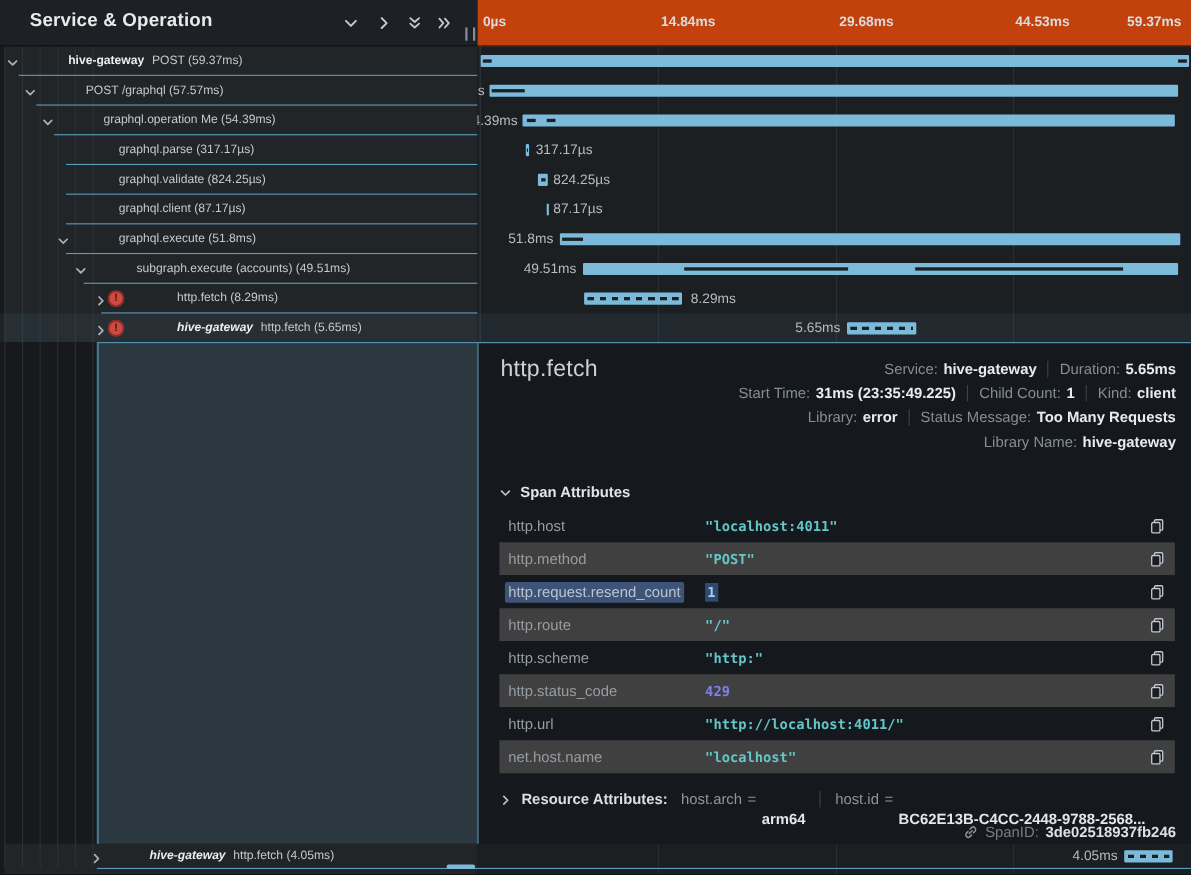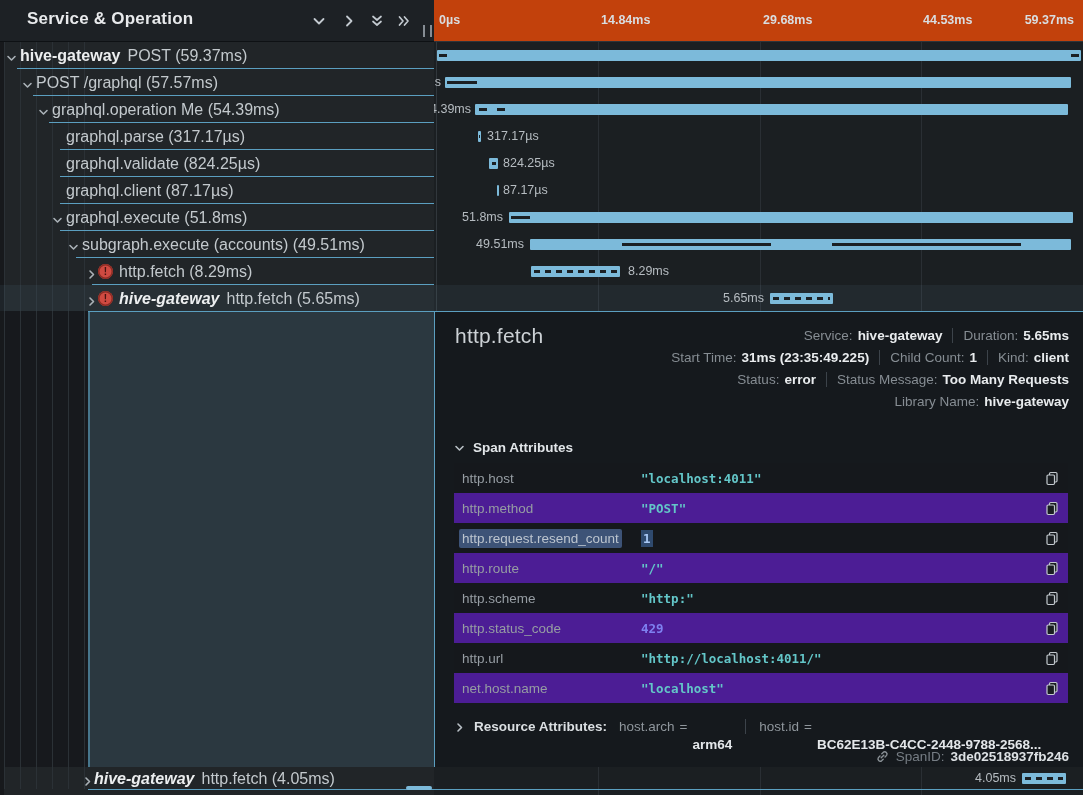--- a/index.html
+++ b/index.html
@@ -29,21 +29,21 @@
   .tl-bg     { left:434px; top:42px; width:649px; height:269px; background:#1b1f22; z-index:1; }
   .tree-bg2  { left:0; top:767px; width:434px; height:28px; background:#212528; z-index:1; }
   .tl-bg2    { left:434px; top:767px; width:649px; height:28px; background:#1b1f22; z-index:1; }
   .left-strip{ left:0; top:42px; width:4px; height:753px; background:#17191c; z-index:2; }
   .guide { width:1px; background:#2b3136; z-index:2; }
   .gridline { width:1px; background:#2a2f34; z-index:2; }
   .panel-edge { left:436px; top:0; width:1px; height:311px; background:#31373c; z-index:2; }
 
   
   .row { left:0; width:1083px; height:27px; z-index:3; }
-  .row .cell { position:absolute; top:0; height:27px; white-space:nowrap; line-height:27px; font-size:16px; color:#c3c9cd; }
+  .row .cell { position:absolute; top:0; height:27px; white-space:nowrap; line-height:27px; font-size:11px; color:#c3c9cd;margin-left:42px; }
   .svc { font-weight:700; color:#eceeef; }
   .svc.ital { font-style:italic; }
   .cell .svc { margin-right:7px; }
   .chev { position:absolute; top:8px; width:11px; height:11px; color:#aab1b7; cursor:pointer; z-index:4; }
   .rowline { position:absolute; bottom:0; height:1px; background:#5b9fc0; z-index:4; }
   .sel-overlay { left:0; top:285px; width:1083px; height:26px; background:rgba(124,186,218,0.07); z-index:2; }
 
   .err { position:absolute; top:6px; width:15px; height:15px; border-radius:50%; background:#cf4a41;
          box-shadow:inset 0 0 0 1.5px #8c2d25; color:#471310; font-weight:800; font-size:10px;
          display:flex; align-items:center; justify-content:center; line-height:1; }
@@ -64,21 +64,21 @@
   .d-title { position:absolute; left:20px; top:12px; font-size:21px; color:#ccd1d5; letter-spacing:.2px; }
   .meta-line { position:absolute; right:14px; height:22px; display:flex; align-items:center; font-size:13.5px; white-space:nowrap; }
   .meta-line .lab { color:#868d93; margin-right:5px; }
   .meta-line .val { color:#e9ecee; font-weight:700; }
   .meta-sep { width:1px; height:15px; background:#3c434a; margin:0 10px; }
 
   .attr-head { position:absolute; left:19px; top:128px; display:flex; align-items:center; font-size:13.5px; font-weight:700; color:#e2e6e9; }
   .attr-head .chev2 { width:11px; height:11px; margin-right:8px; color:#b9c0c6; }
   .attr-table { position:absolute; left:19px; top:151px; width:614px; }
   .arow { position:relative; height:30px; display:flex; align-items:center; }
-  .arow.odd { background:#15181c; } .arow.even { background:#4c1d95; }
+  .arow.odd { background:#15181c; } .arow.even { background:#404040; }
   .akey { position:absolute; left:8px; font-size:13.5px; color:#969da3; }
   .akey.selected { background:#3d5377; color:#bcc5cf; padding:2px 3px; border-radius:2px; left:5px; }
   .aval { position:absolute; left:187px; font-family:"DejaVu Sans Mono", monospace; font-size:12.5px; font-weight:700; }
   .aval.string { color:#63c6c8; } .aval.number { color:#7e81f0; }
   .aval .selhl { background:#2f4a6e; color:#a9c8f5; padding:1px 2px; }
   .copy-btn { position:absolute; right:9px; top:8px; width:14px; height:15px; cursor:pointer; }
 
   .res-row { position:absolute; left:19px; right:15px; top:399px; height:30px; display:flex; align-items:center; font-size:13.5px; white-space:nowrap; }
   .res-row .chev2 { width:11px; height:11px; margin-right:9px; color:#b9c0c6; }
   .res-head { font-weight:700; color:#dbdfe2; margin-right:12px; }
@@ -286,21 +286,21 @@
       <span class="lab">Start Time:</span>
         <span class="val">31ms (23:35:49.225)</span>
       <span class="meta-sep"></span>
       <span class="lab">Child Count:</span>
         <span class="val">1</span>
       <span class="meta-sep"></span>
       <span class="lab">Kind:</span>
         <span class="val">client</span>
     </div>
     <div class="meta-line" style="top:56px">
-      <span class="lab">Status:</span>
+      <span class="lab">Library:</span>
         <span class="val">error</span>
       <span class="meta-sep"></span>
       <span class="lab">Status Message:</span>
         <span class="val">Too Many Requests</span>
     </div>
     <div class="meta-line" style="top:78px">
       <span class="lab">Library Name:</span>
         <span class="val">hive-gateway</span>
     </div>
 

